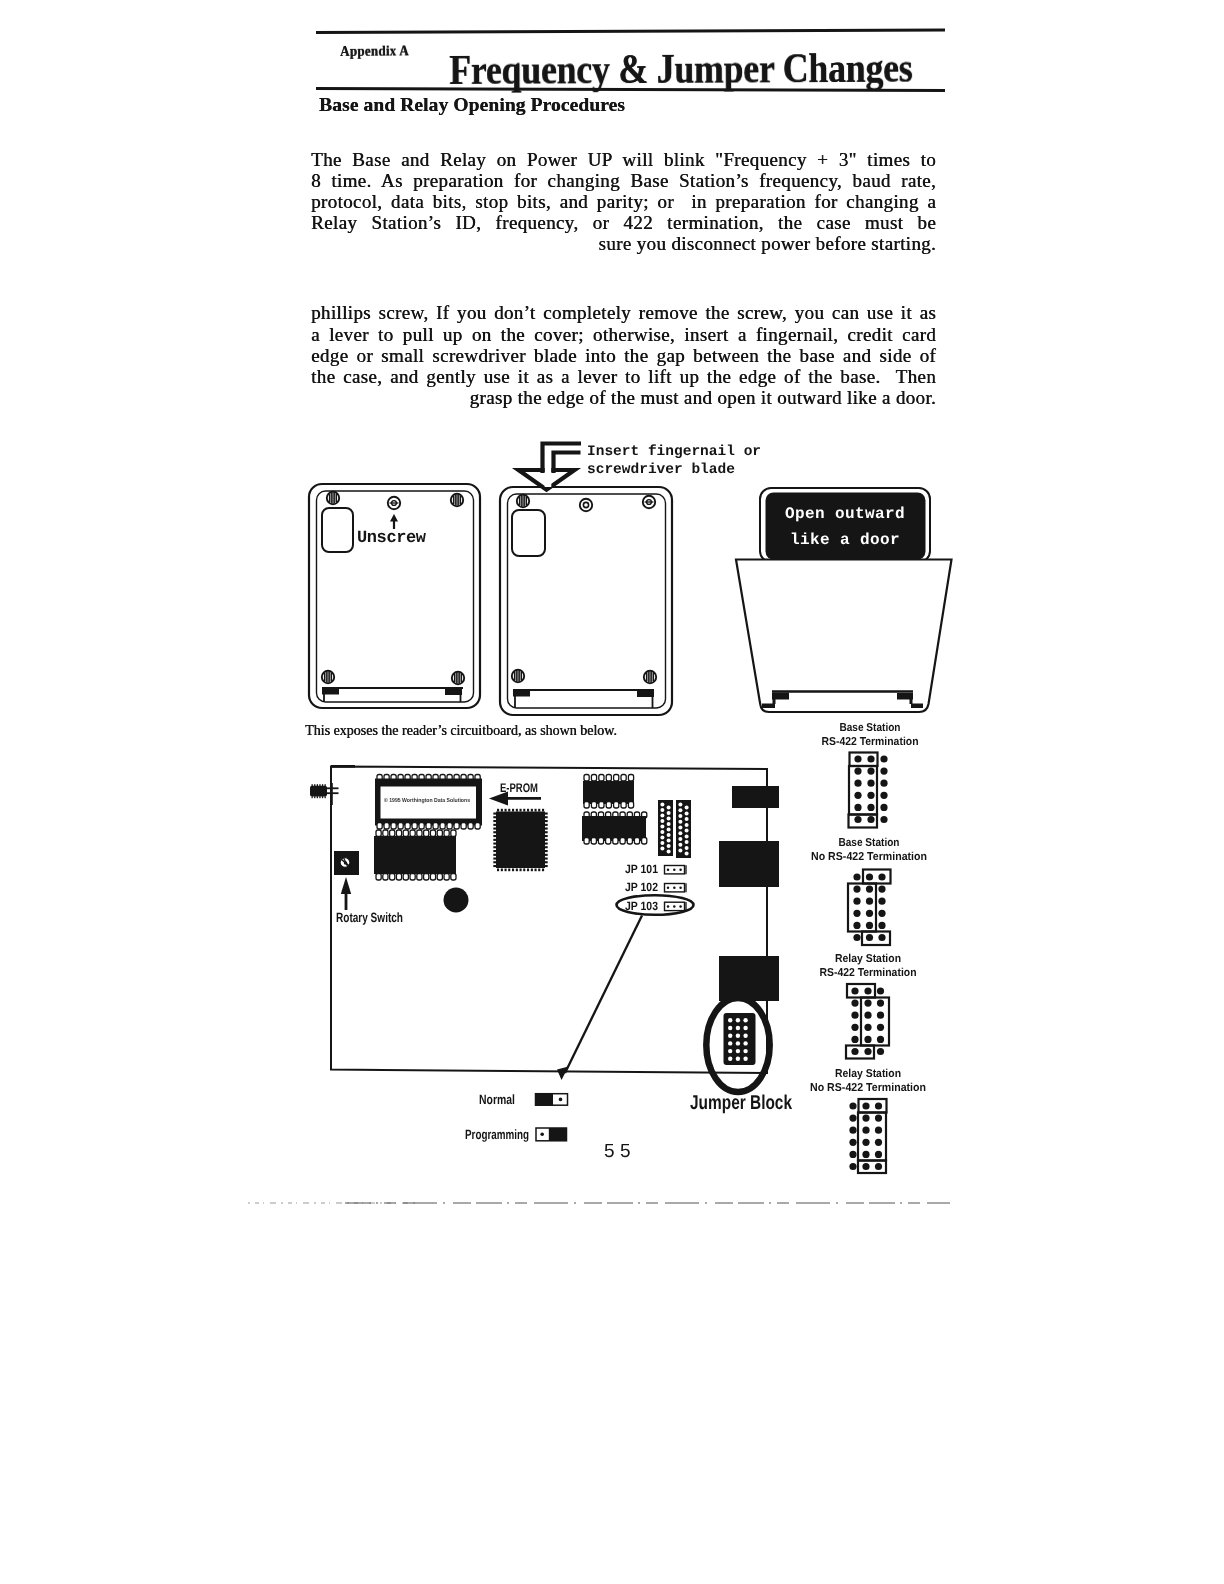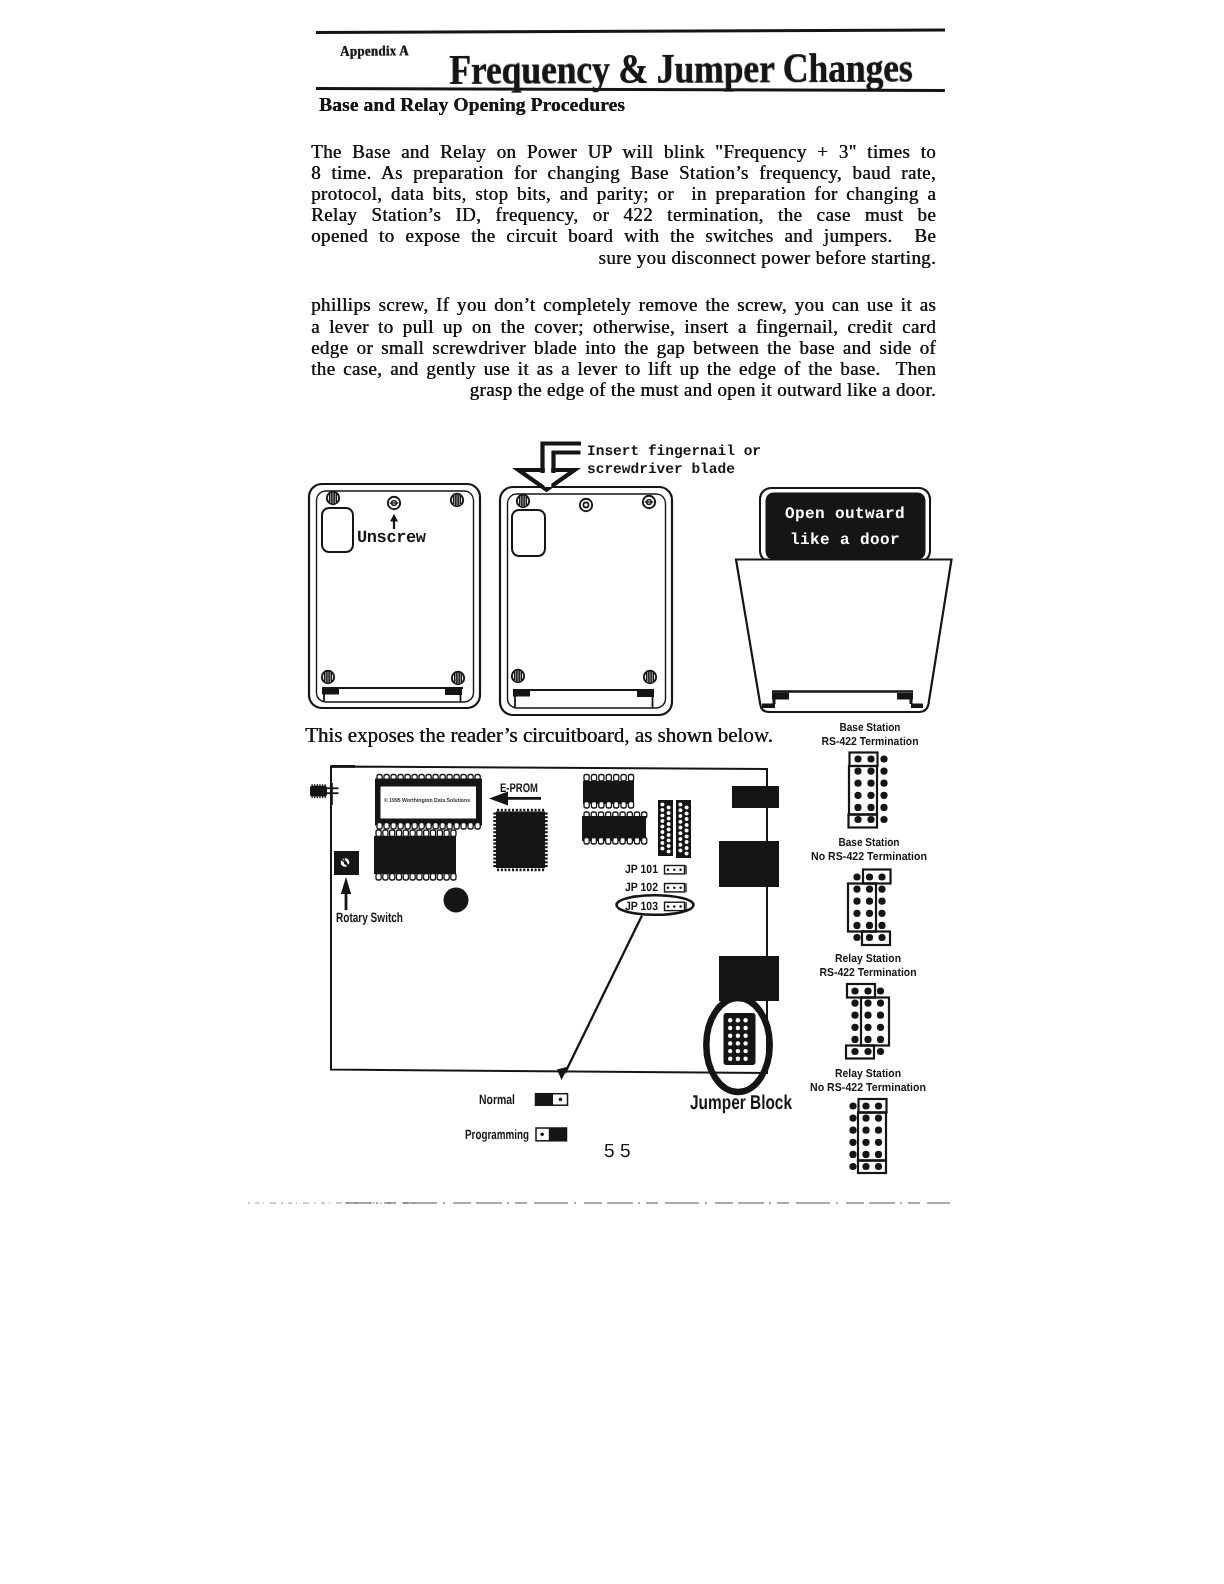--- a/index.html
+++ b/index.html
@@ -1,53 +1,52 @@
 <!DOCTYPE html>
 <html><head>
 <meta charset="utf-8">
 <style>
 html,body{margin:0;padding:0;width:1224px;height:1584px;background:#ffffff;overflow:hidden;}
 body{position:relative;font-family:"Liberation Serif",serif;color:#151515;transform:translateZ(0);}
 svg text{text-rendering:geometricPrecision;}
 .abs{position:absolute;transform:translateZ(0);}
 .line{text-align:justify;text-align-last:justify;white-space:nowrap;}
 .lastline{text-align:right;}
-.par{font-size:19px;line-height:21.2px;width:625px;left:311px;letter-spacing:0.35px;text-shadow:0.45px 0 0 #151515;}
+.par{font-size:19px;line-height:21.2px;width:625px;left:311px;letter-spacing:0.35px;text-shadow:0.45px 0 0 #151515;margin-top:8px;}
 </style>
 </head>
 <body>
 
 <div class="abs" style="left:316px;top:30.6px;width:629px;height:3px;background:#151515;transform:rotate(-0.22deg) translateZ(0);transform-origin:left center;"></div>
 
 <div class="abs" style="left:340px;top:42.2px;font-size:15.5px;font-weight:bold;transform:scaleX(0.84) rotate(-0.4deg) translateZ(0);transform-origin:left top;letter-spacing:0.3px;text-shadow:0.4px 0 0 #151515;">Appendix A</div>
 
 <div class="abs" style="left:449px;top:48.5px;font-size:42px;font-weight:bold;line-height:42px;white-space:nowrap;transform:scaleX(0.85) rotate(-0.25deg) translateZ(0);transform-origin:left top;letter-spacing:-0.2px;text-shadow:0.5px 0 0 #151515;">Frequency &amp; Jumper Changes</div>
 
 <div class="abs" style="left:316px;top:87.3px;width:629px;height:2.6px;background:#151515;transform:rotate(0.18deg) translateZ(0);transform-origin:left center;"></div>
 
 <div class="abs" style="left:311px;top:94px;font-size:19.5px;font-weight:bold;letter-spacing:0.1px;text-shadow:0.3px 0 0 #151515;margin-left:8px;">Base and Relay Opening Procedures</div>
 
 <div class="abs par" style="top:140.6px;">
 <div class="line">The Base and Relay on Power UP will blink "Frequency + 3" times to</div>
 <div class="line">8 time. As preparation for changing Base Station’s frequency, baud rate,</div>
 <div class="line">protocol, data bits, stop bits, and parity; or&nbsp; in preparation for changing a</div>
 <div class="line">Relay Station’s ID, frequency, or 422 termination, the case must be</div>
-<div class="line">opened to expose the circuit board with the switches and jumpers.&nbsp; Be</div>
 <div class="lastline">sure you disconnect power before starting.</div>
 </div>
 
 <div class="abs par" style="top:294.3px;">
 <div class="line">phillips screw, If you don’t completely remove the screw, you can use it as</div>
 <div class="line">a lever to pull up on the cover; otherwise, insert a fingernail, credit card</div>
 <div class="line">edge or small screwdriver blade into the gap between the base and side of</div>
 <div class="line">the case, and gently use it as a lever to lift up the edge of the base.&nbsp; Then</div>
 <div class="lastline">grasp the edge of the must and open it outward like a door.</div>
 </div>
 
-<div class="abs" style="left:305px;top:723px;font-size:21px;letter-spacing:0px;text-shadow:0.45px 0 0 #151515;">This exposes the reader’s circuitboard, as shown below.</div>
+<div class="abs" style="left:305px;top:723px;font-size:14px;letter-spacing:0px;text-shadow:0.45px 0 0 #151515;">This exposes the reader’s circuitboard, as shown below.</div>
 
 <svg class="abs" style="left:0;top:0;" width="1224" height="1584" viewBox="0 0 1224 1584">
 
 <g>
 <rect x="309" y="484" width="171" height="224" rx="13" fill="#fff" stroke="#151515" stroke-width="2.2"></rect>
 <rect x="316.5" y="491" width="157" height="211" rx="9" fill="none" stroke="#151515" stroke-width="1.4"></rect>
 </g>
 
 <g>
 <g>

